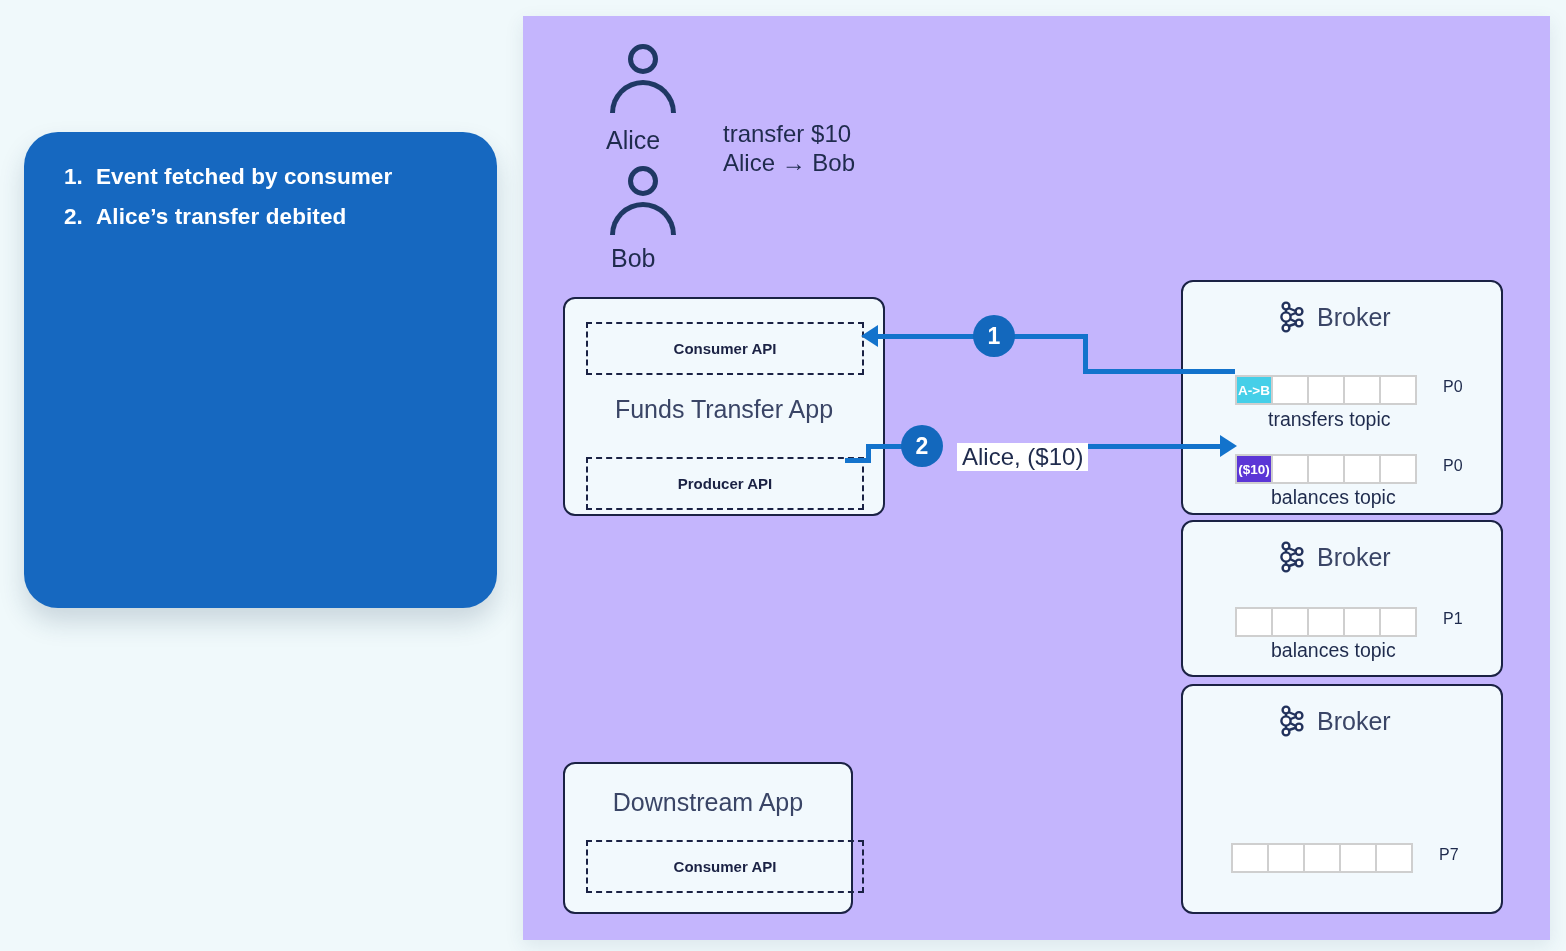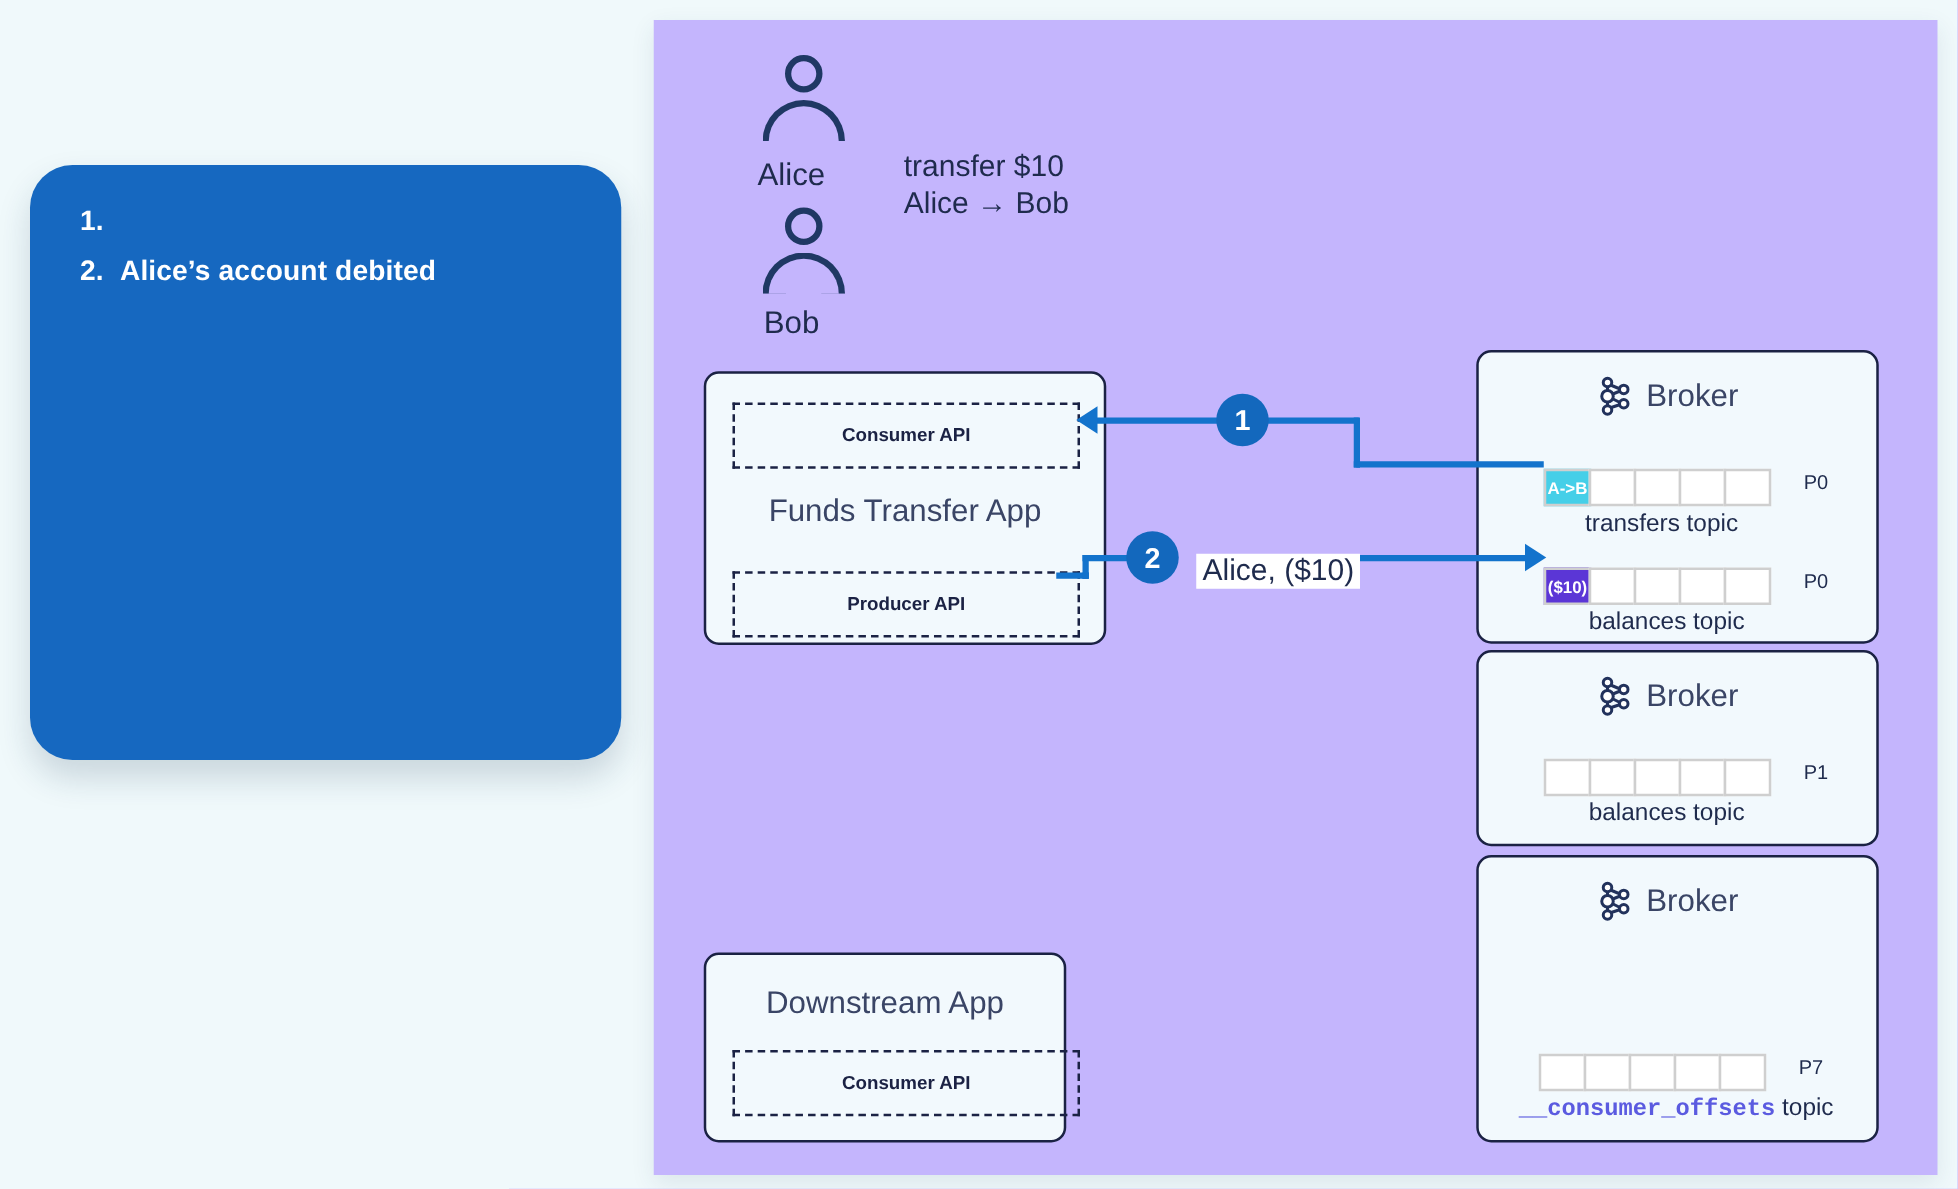--- a/index.html
+++ b/index.html
@@ -233,24 +233,25 @@
     white-space: nowrap;
     margin-top: 11px;
   }
 </style>
 </head>
 <body>
 
 <div id="callout-card">
   <div class="callout-item">
     <span class="callout-num">1.</span>
+    <span class="callout-text">Event fetched by consumer</span>
   </div>
   <div class="callout-item">
     <span class="callout-num">2.</span>
-    <span class="callout-text">Alice’s account debited</span>
+    <span class="callout-text">Alice’s transfer debited</span>
   </div>
 </div>
 
 <div id="diagram-panel">
 
   <div class="person" style="left:86px; top:28px;">
     <div class="p-bar"></div>
     <div class="p-head"></div>
     <div class="p-body"></div>
   </div>
@@ -374,23 +375,20 @@
 
 
     <div class="partition-row" style="left:48px; top:157px;">
       <div class="cell"></div>
       <div class="cell"></div>
       <div class="cell"></div>
       <div class="cell"></div>
       <div class="cell"></div>
     </div>
     <div class="p-label" style="left:256px; top:160px;">P7</div>
-    <div class="topic-label" style="left:32px; top:189px;">
-      <span class="topic-mono">__consumer_offsets</span><span> topic</span>
-    </div>
   </div>
 
   <div class="conn" style="left:560px; top:353px; width:5px; height:5px;"></div>
   <div class="conn" style="left:560px; top:318px; width:5px; height:40px;"></div>
   <div class="conn" style="left:354px; top:318px; width:210px; height:5px;"></div>
   <div class="conn" style="left:562px; top:353px; width:150px; height:5px;"></div>
   <div class="arrow-head arrow-left" style="left:338px; top:309px;"></div>
   <div class="step-badge" style="left:450px; top:299px;">1</div>
 
   <div class="conn" style="left:343px; top:442px; width:5px; height:5px;"></div>

